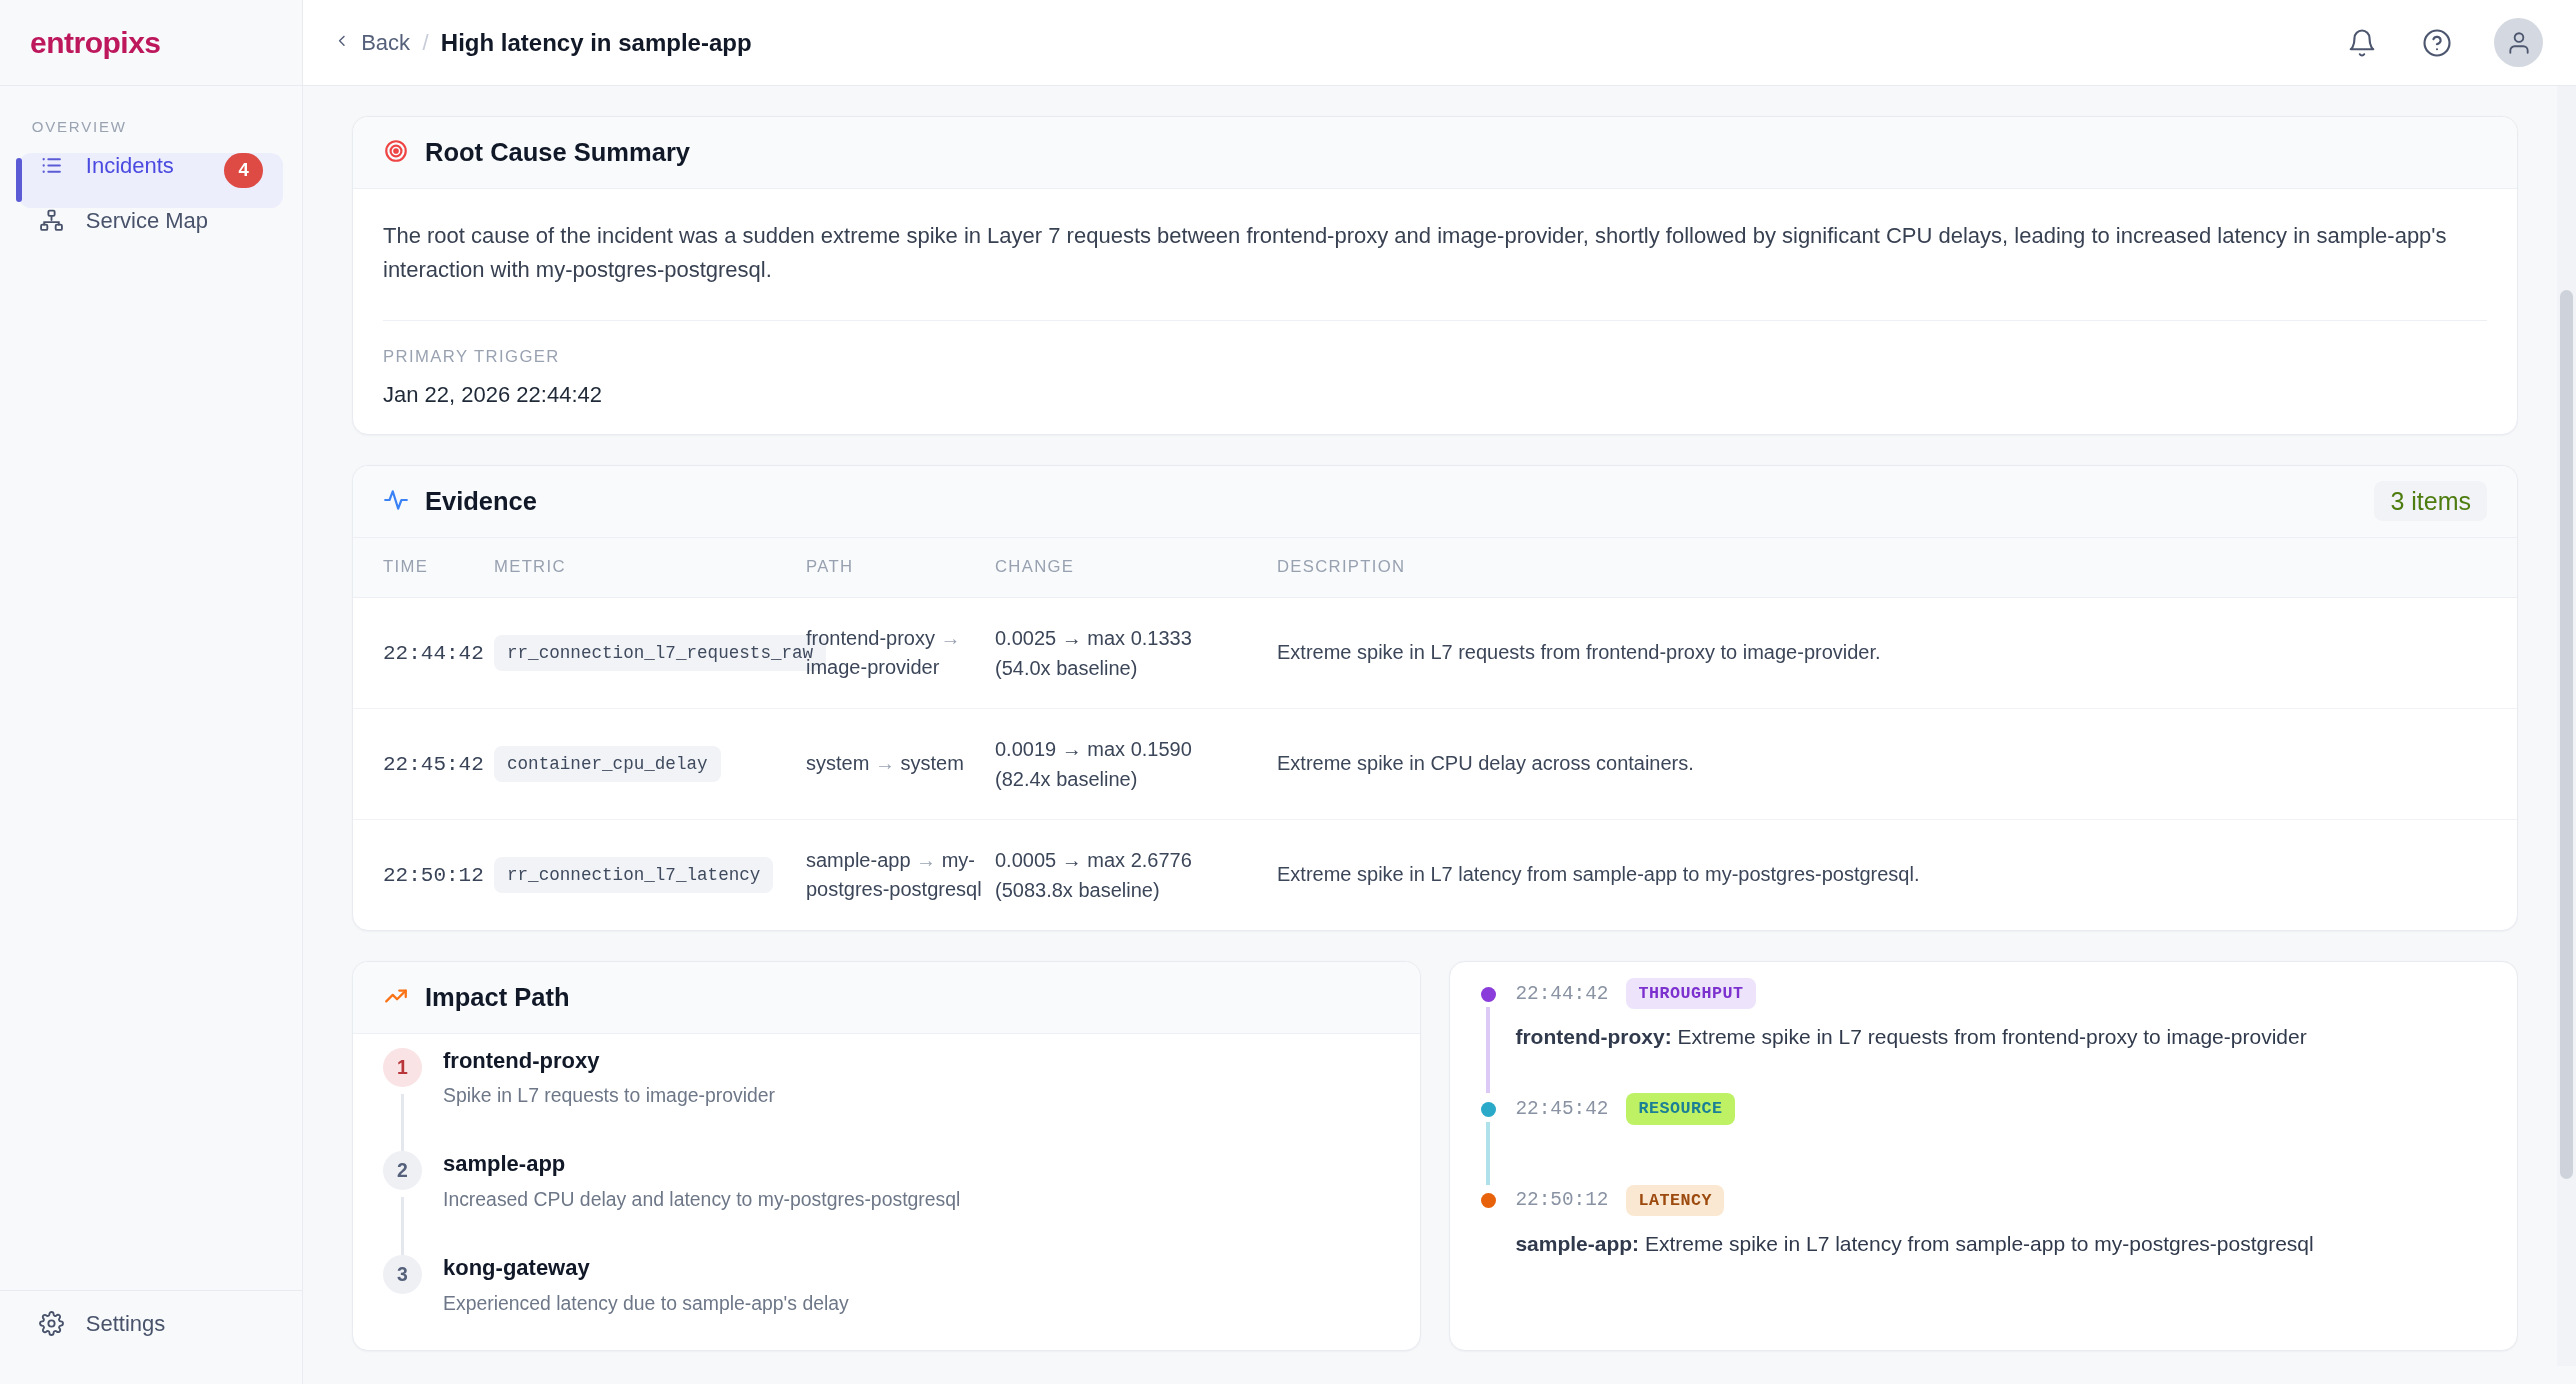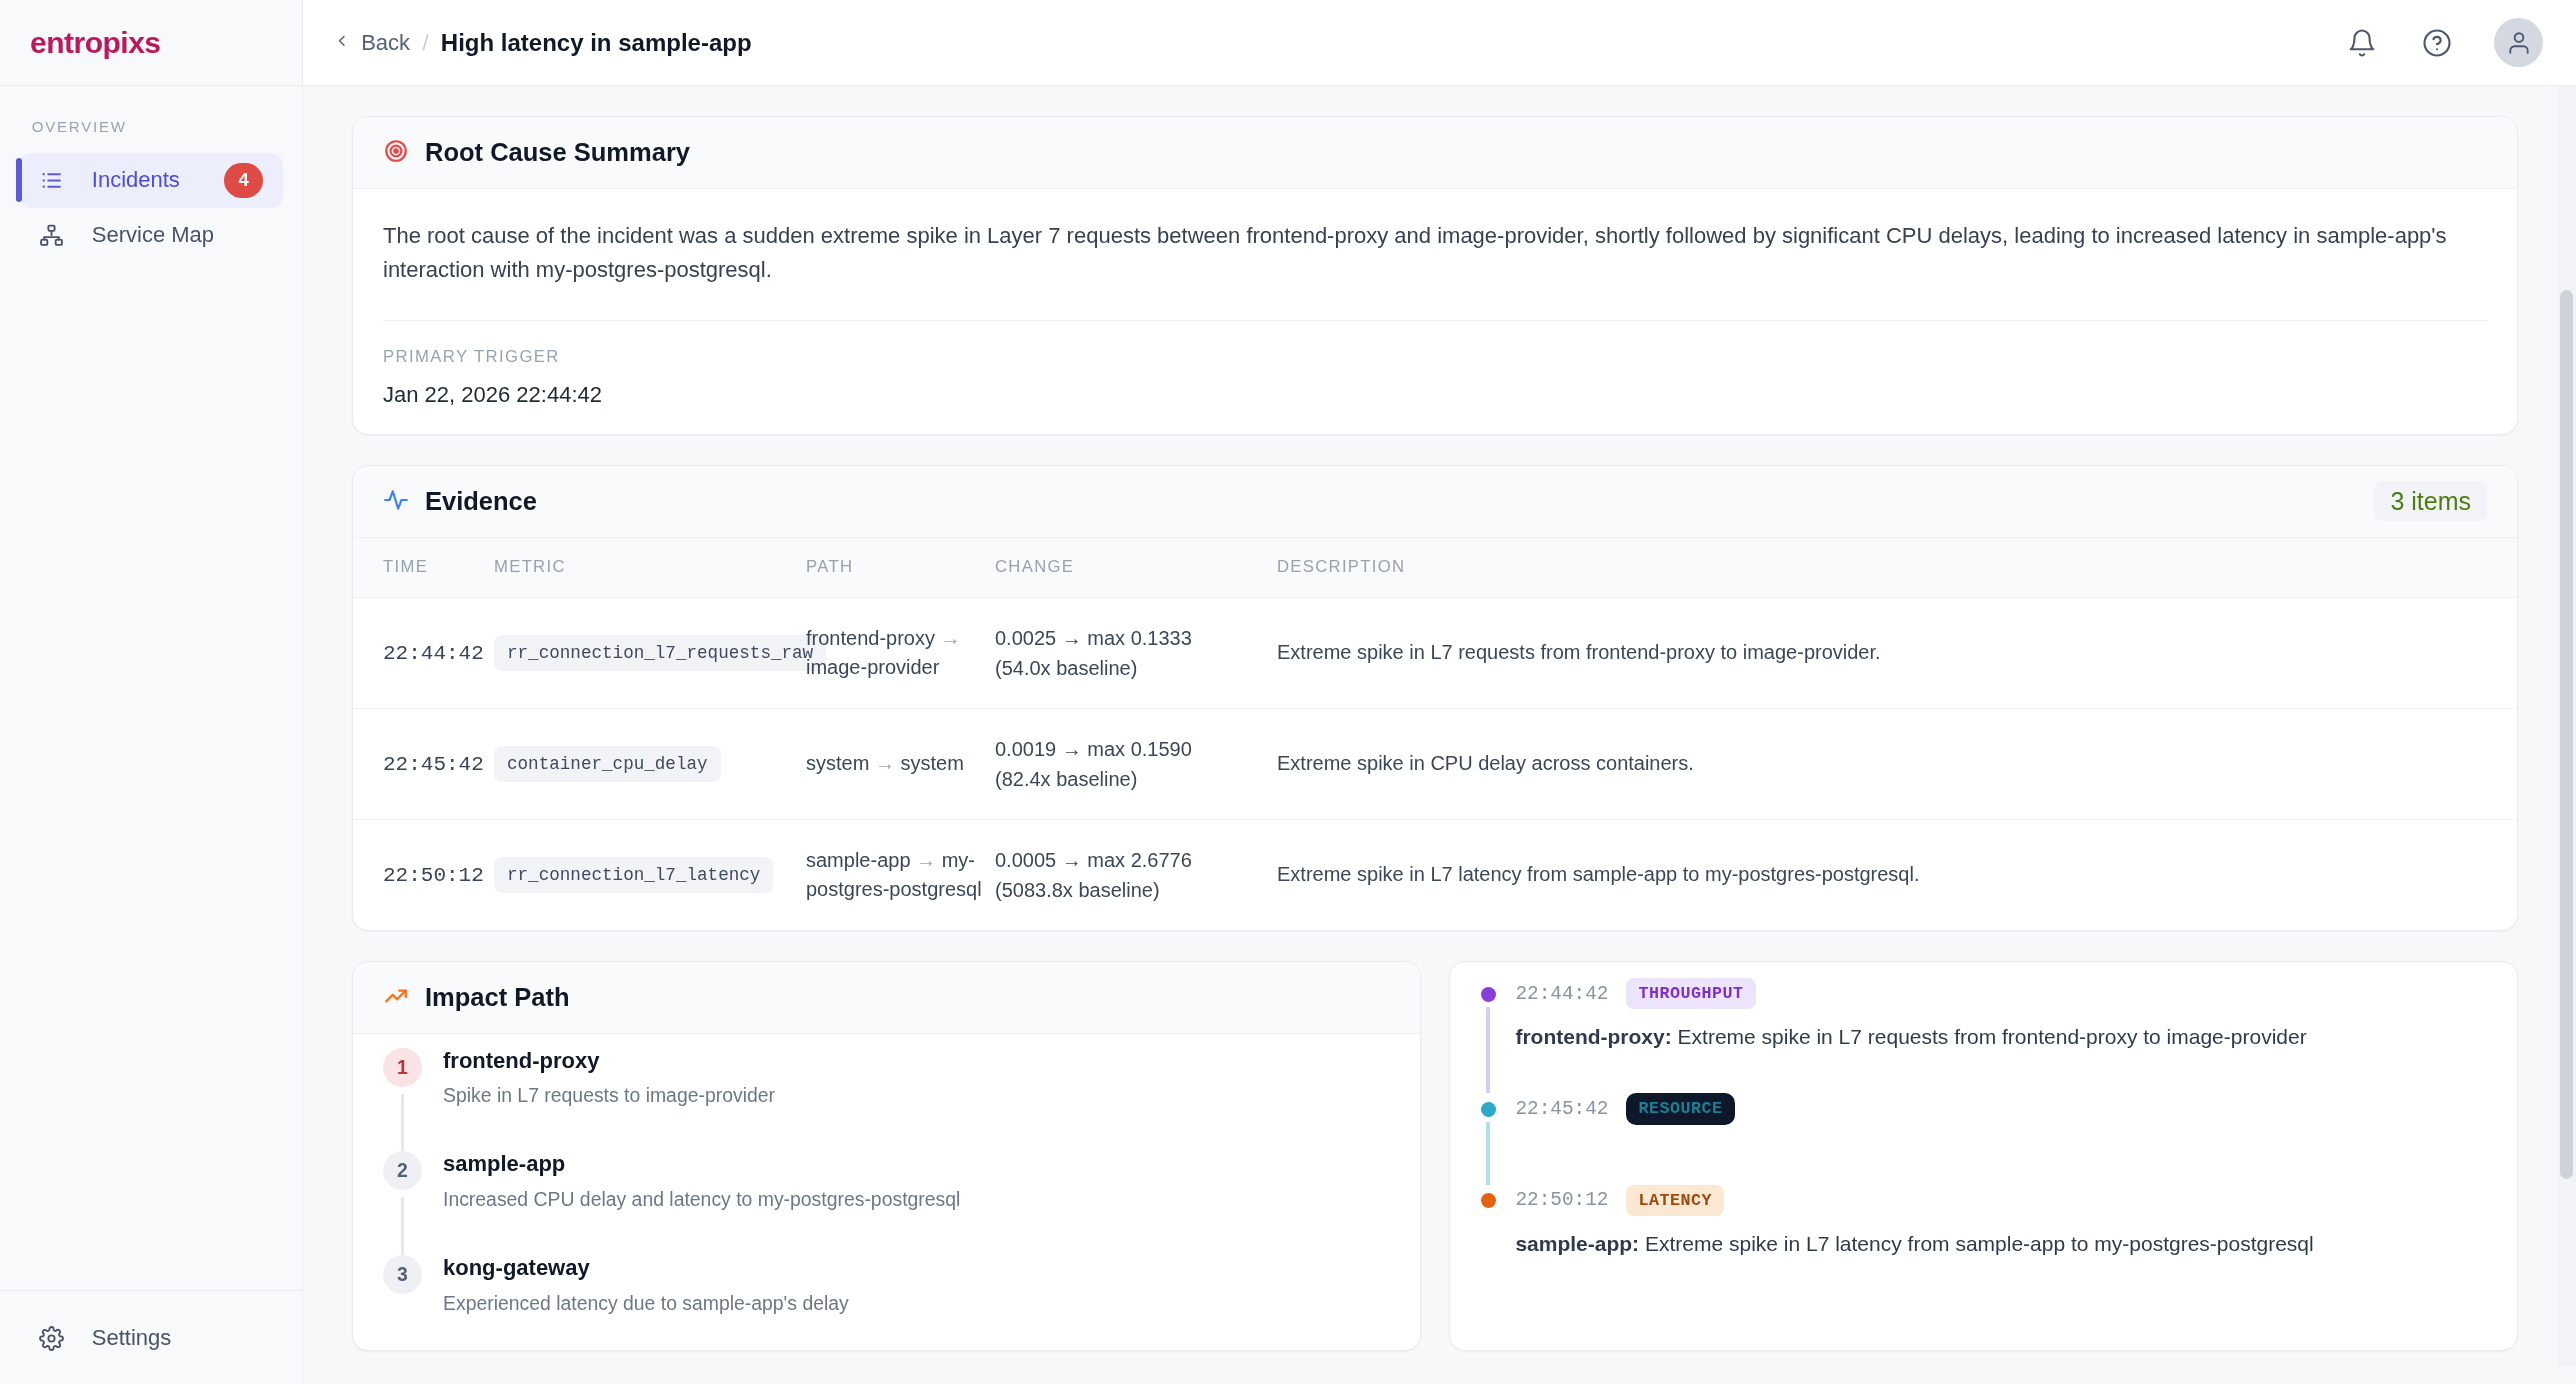--- a/index.html
+++ b/index.html
@@ -23,21 +23,21 @@
     padding-left: 30px;
     border-bottom: 0.9px solid #e8ebf0;
   }
   .brand { font-size: 30px; font-weight: 700; color: #be185d; letter-spacing: -0.5px; }
   .nav { padding: 32px 19.4px 0 19.4px; flex: 1; }
   .nav-section-label {
     font-size: 15px; letter-spacing: 1.8px; color: #9aa3b2;
     font-weight: 500; padding-left: 12.3px; margin-bottom: 17.6px;
   }
   .nav-item {
-    display: flex; align-items: center; gap: 27px;
+    display: flex; gap: 21px;
     height: 55px; padding: 0 19.4px 0 19.4px;
     border-radius: 12.3px; cursor: pointer;
     color: #48536b; font-size: 22px; position: relative;
   }
   .nav-item .icon { width: 26px; height: 26px; display:flex; align-items:center; justify-content:center; flex:0 0 auto;}
   .nav-item.active {
     background: #eceefc; color: #4b4ae0; font-weight: 500;
   }
   .nav-item.active::before {
     content: ""; position: absolute; left: -3.5px; top: 5.3px; bottom: 5.3px;
@@ -445,21 +445,21 @@
             </div>
 
             <div class="tl-item">
               <div class="tl-marker">
                 <div class="tl-dot" style="background: rgb(42, 169, 201);"></div>
                 <div class="tl-line" style="background: rgb(174, 225, 234);"></div>
               </div>
               <div class="tl-body">
                 <div class="tl-row1">
                   <span class="tl-time">22:45:42</span>
-                  <span class="tl-tag" style="background: #0f172a; color: rgb(27, 127, 150); border-radius: 10px;">RESOURCE</span>
+                  <span class="tl-tag" style="background: #bef264; color: rgb(27, 127, 150);">RESOURCE</span>
                 </div>
               </div>
             </div>
 
             <div class="tl-item">
               <div class="tl-marker">
                 <div class="tl-dot" style="background: rgb(232, 98, 12);"></div>
 
               </div>
               <div class="tl-body">

